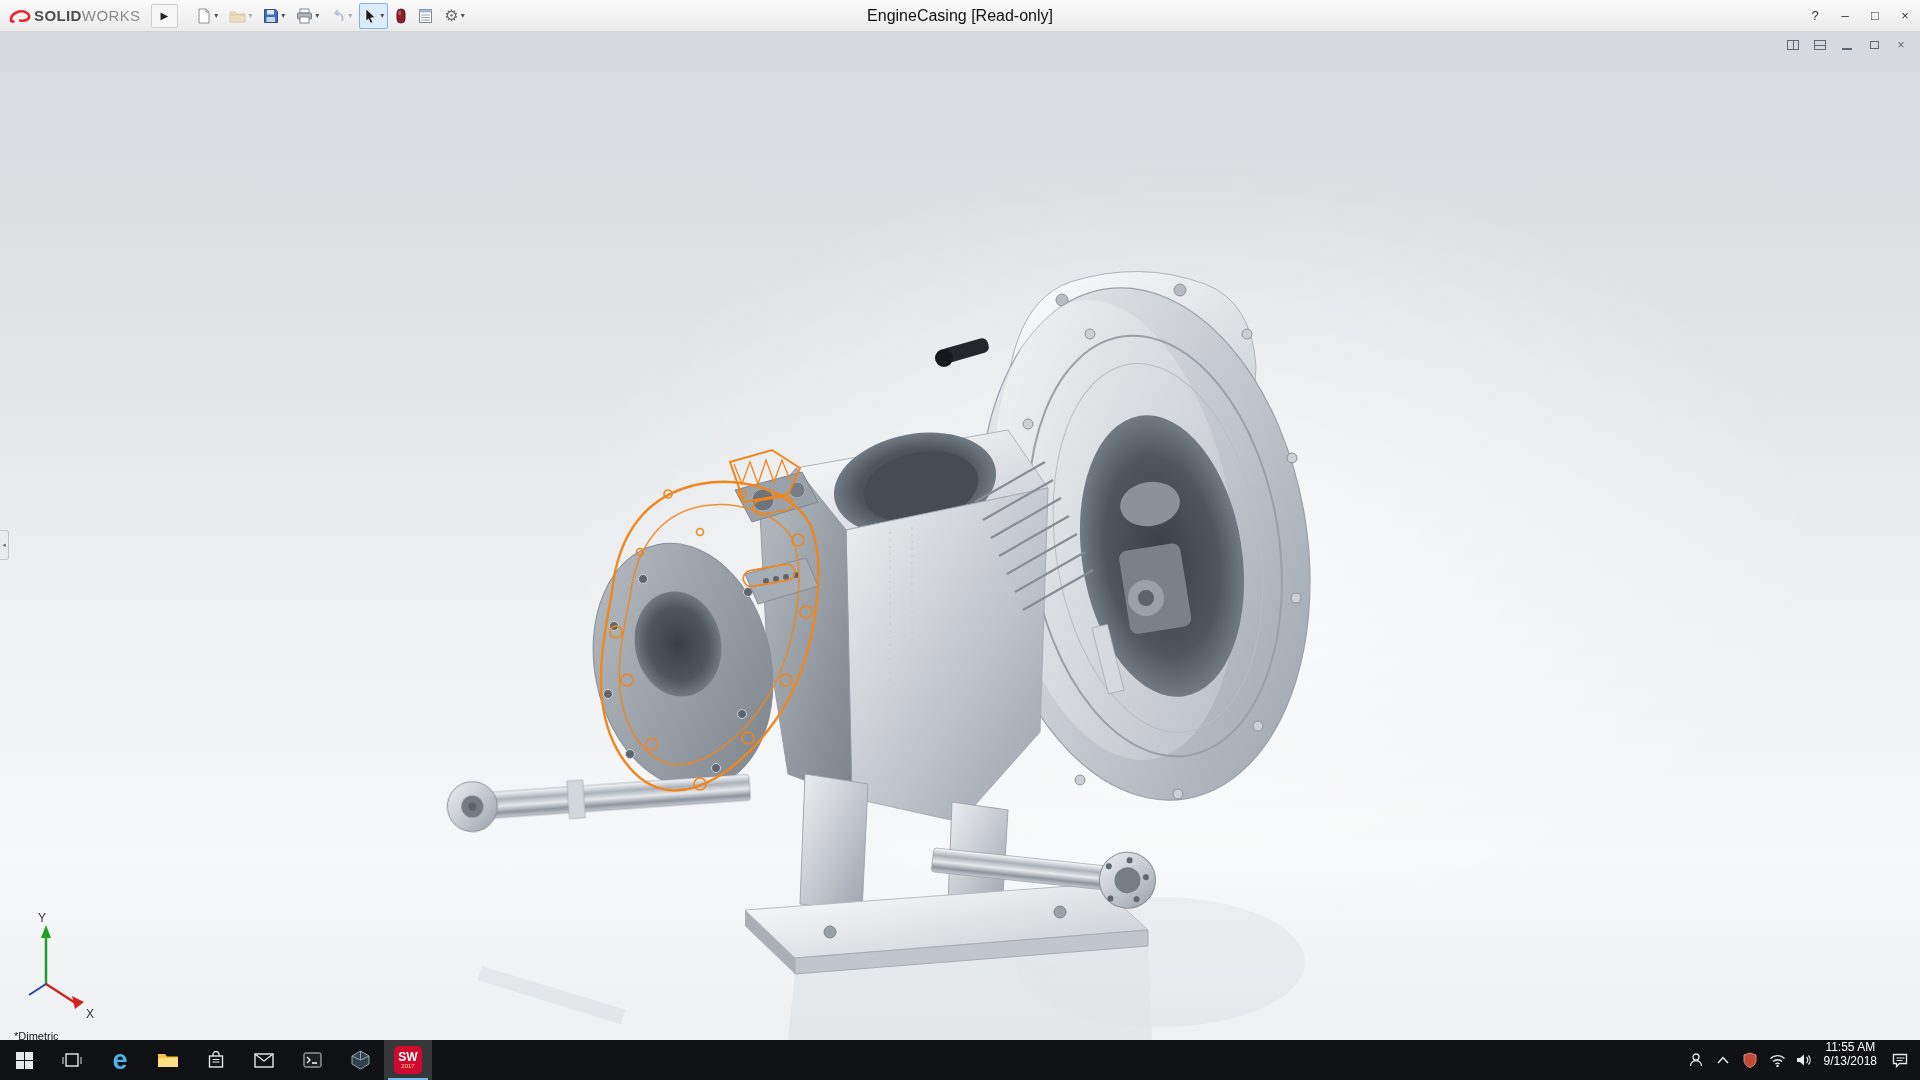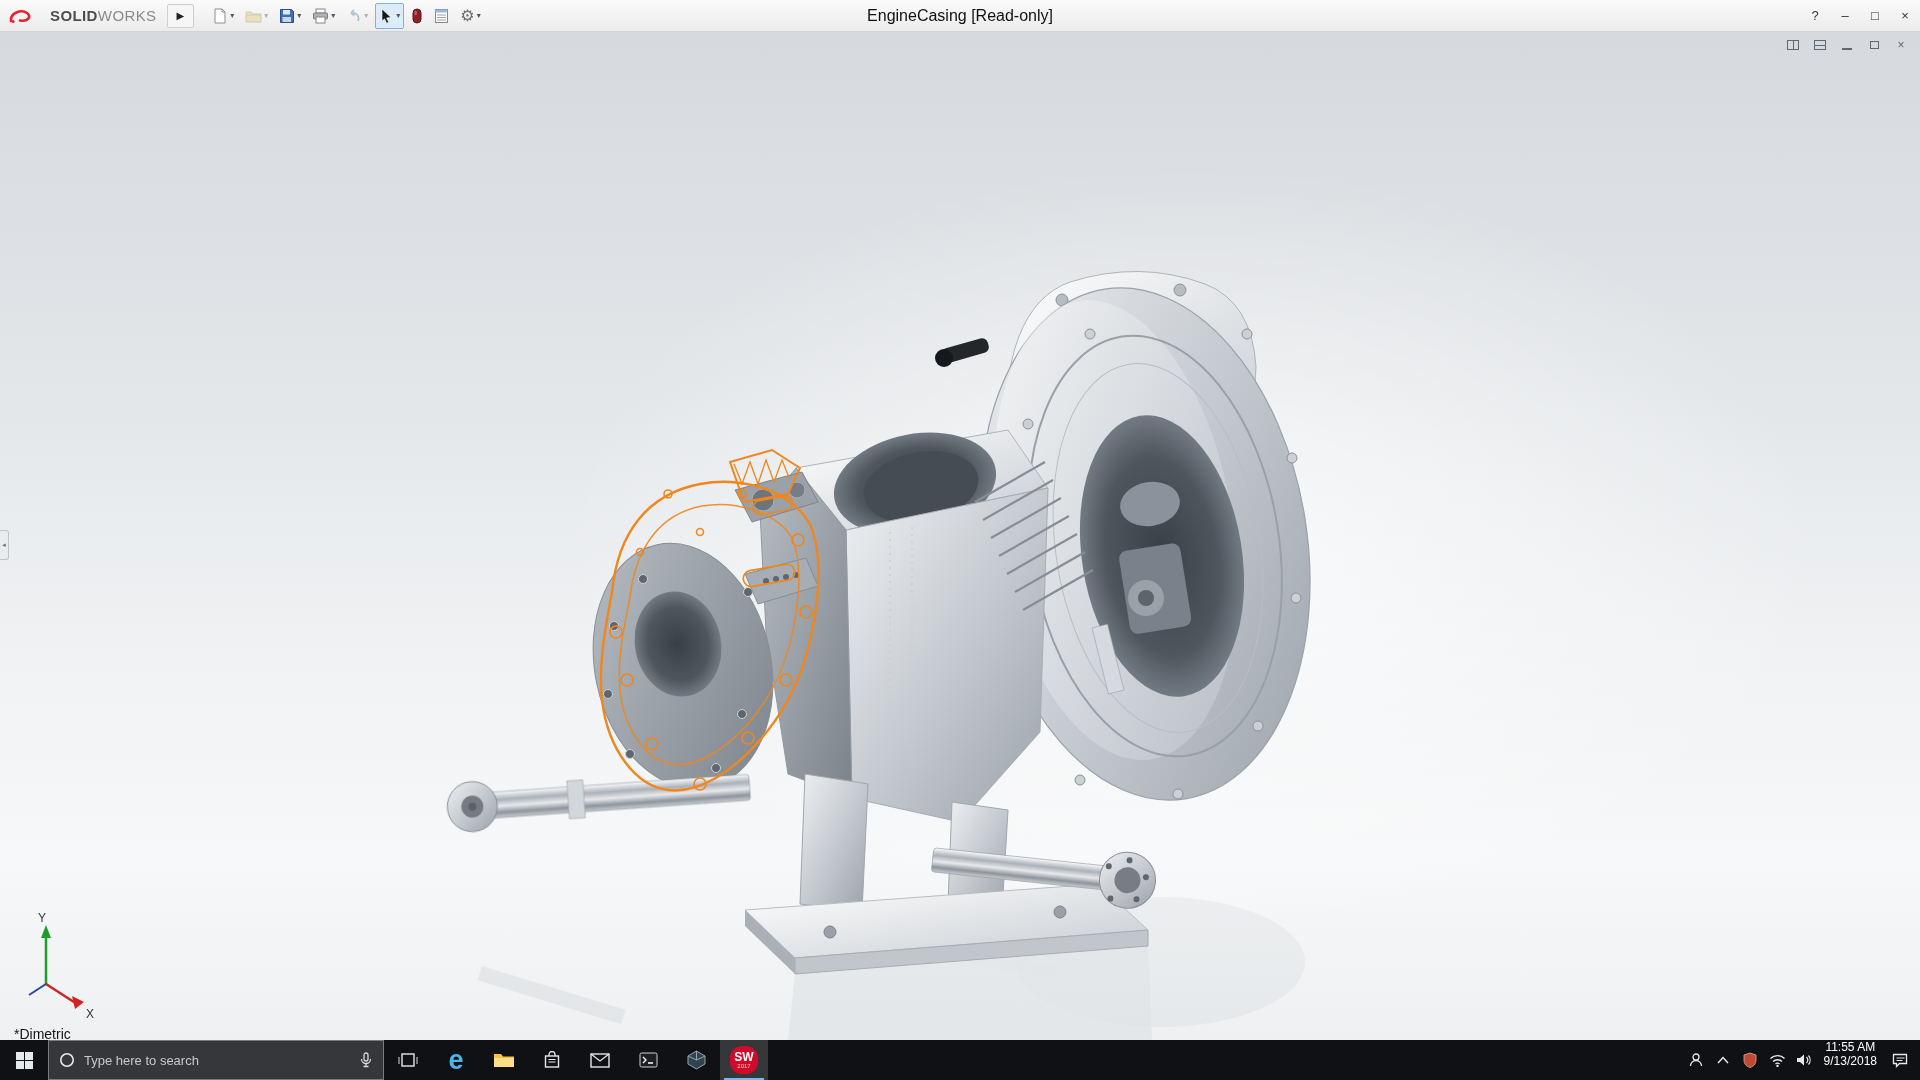--- a/index.html
+++ b/index.html
@@ -2,21 +2,21 @@
 <html><head>
 <meta charset="utf-8">
 <style>
   * { margin:0; padding:0; box-sizing:border-box; }
   html,body { width:1920px; height:1080px; overflow:hidden; font-family:"Liberation Sans", sans-serif; background:#000; }
   .screen { width:1920px; height:1080px; display:flex; flex-direction:column; }
 
   
   .titlebar { height:32px; background:linear-gradient(#fbfbfb,#ebebeb); border-bottom:1px solid #d2d2d2;
               display:flex; align-items:center; position:relative; flex:0 0 auto; }
-  .brand { display:flex; align-items:center; gap:16px; padding:0 10px 0 8px; }
+  .brand { display:flex; align-items:center; gap:0; padding:0 10px 0 8px; }
   .brand-bold { font-size:15px; font-weight:bold; color:#4c4d4f; letter-spacing:.4px; }
   .brand-light { font-size:15px; color:#8a8b8d; letter-spacing:.4px; }
   .menu-arrow { font-size:10px; color:#222; padding:0 9px; height:24px; display:flex; align-items:center;
                 border:1px solid #cfcfcf; border-radius:2px; background:#f6f6f6; }
   .tb-row { display:flex; align-items:center; margin-left:14px; gap:3px; }
   .tb-btn { display:flex; align-items:center; height:26px; padding:0 3px; border-radius:2px; border:1px solid transparent; }
   .tb-btn.selected { background:#dcecfa; border:1px solid #7fb0de; }
   .tb-btn.disabled { opacity:.42; }
   .tb-caret { font-size:8px; color:#555; margin-left:2px; }
   .gear-glyph { font-size:16px; color:#6a6f74; line-height:16px; }
@@ -30,38 +30,38 @@
         radial-gradient(ellipse 900px 560px at 62% 52%, rgba(255,255,255,.75), rgba(255,255,255,0) 70%),
         linear-gradient(#d6d9dd 0%, #e3e6e9 35%, #eff1f3 60%, #f7f8f9 82%, #eef0f2 100%); }
   .viewport svg.scene { position:absolute; left:0; top:0; width:1920px; height:1008px; }
   .doc-controls { position:absolute; top:5px; right:10px; display:flex; align-items:center; gap:9px; }
   .doc-btn { width:18px; height:15px; display:flex; align-items:center; justify-content:center; color:#5d6974; font-size:12px; }
   .pane-box { width:12px; height:10px; border:1px solid #5d6974; position:relative; }
   .pane-box.v::after { content:""; position:absolute; left:5px; top:0; width:1px; height:8px; background:#5d6974; }
   .pane-box.h::after { content:""; position:absolute; left:0; top:4px; width:10px; height:1px; background:#5d6974; }
   .min-bar { width:10px; height:2px; background:#5d6974; margin-top:8px; }
   .restore-box { width:9px; height:8px; border:1px solid #5d6974; }
-  .view-label { position:absolute; left:14px; bottom:-2px; font-size:14px; color:#141414;margin-top:24px; }
+  .view-label { position:absolute; left:14px; bottom:-2px; font-size:11px; color:#141414;margin-top:24px; }
   .panel-tab { position:absolute; left:0; top:498px; width:9px; height:30px; background:#e9ebed;
                border:1px solid #bfc4c9; border-left:none; border-radius:0 3px 3px 0;
                display:flex; align-items:center; justify-content:center; font-size:7px; color:#6a7076; }
 
   
   .taskbar { height:40px; background:#101114; display:flex; align-items:stretch; flex:0 0 auto; }
   .tb-start { width:48px; display:flex; align-items:center; justify-content:center; }
   .search { width:336px; background:#36373b; border:1px solid #7a7b7f; display:flex; align-items:center; gap:9px; padding:0 10px; }
   .search input { background:transparent; border:none; outline:none; color:#c9c9c9; font-size:13px; flex:1;
                   font-family:"Liberation Sans", sans-serif; }
   .search input::placeholder { color:#c9c9c9; }
   .task-icons { display:flex; }
   .task-icon { width:48px; display:flex; align-items:center; justify-content:center; position:relative; }
   .task-icon.active { background:rgba(255,255,255,.16); }
   .active-line { position:absolute; bottom:0; left:4px; width:40px; height:2px; background:#76b9ed; }
   .edge-e { font-size:27px; font-weight:bold; color:#4cb5e8; line-height:27px; }
-  .sw-badge { width:28px; height:28px; background:#cf0a2c; border-radius:12px; display:flex; flex-direction:column;
+  .sw-badge { width:28px; height:28px; background:#cf0a2c; border-radius:5px; display:flex; flex-direction:column;
               align-items:center; justify-content:center; }
   .sw-badge .sw-txt { color:#fff; font-weight:bold; font-size:12px; line-height:12px; }
   .sw-badge .sw-year { color:#ffd9a0; font-size:6px; line-height:7px; }
   .tray { margin-left:auto; display:flex; align-items:flex-start; }
   .tray-icon { width:27px; height:40px; display:flex; align-items:center; justify-content:center; }
   .clock { padding:0 9px 0 6px; color:#fff; font-size:12px; line-height:14px; text-align:center; }
   .show-desktop { width:7px; border-left:1px solid #3c3d40; }
 </style>
 </head>
 <body>
@@ -357,30 +357,20 @@
   <div class="taskbar">
     <div class="tb-start">
       <svg width="17" height="17" viewBox="0 0 17 17">
         <rect x="0" y="0" width="8" height="8" fill="#e6e9ec"></rect>
           <rect x="9" y="0" width="8" height="8" fill="#e6e9ec"></rect>
         <rect x="0" y="9" width="8" height="8" fill="#e6e9ec"></rect>
           <rect x="9" y="9" width="8" height="8" fill="#e6e9ec"></rect>
       </svg>
     </div>
 
-    <div class="search">
-      <svg width="16" height="16" viewBox="0 0 16 16">
-        <circle cx="8" cy="8" r="6.2" fill="none" stroke="#e6e9ec" stroke-width="1.6"></circle>
-      </svg>
-      <input type="text" placeholder="Type here to search" style="">
-      <svg width="14" height="16" viewBox="0 0 14 16">
-        <rect x="5" y="1" width="4" height="8" rx="2" fill="none" stroke="#d6d9dc" stroke-width="1.3"></rect>
-        <path d="M2.5 7 a4.5 4.5 0 0 0 9 0 M7 11.5 v3 M4.5 14.5 h5" fill="none" stroke="#d6d9dc" stroke-width="1.3"></path>
-      </svg>
-    </div>
 
     <div class="task-icons">
       <div class="task-icon">
         <svg width="20" height="18" viewBox="0 0 20 18">
           <rect x="4" y="3" width="12" height="12" fill="none" stroke="#e6e9ec" stroke-width="1.4"></rect>
           <path d="M1 6 v7 M19 6 v7" stroke="#9aa0a6" stroke-width="1.4"></path>
         </svg>
       </div>
       <div class="task-icon">
         <span class="edge-e">e</span>

